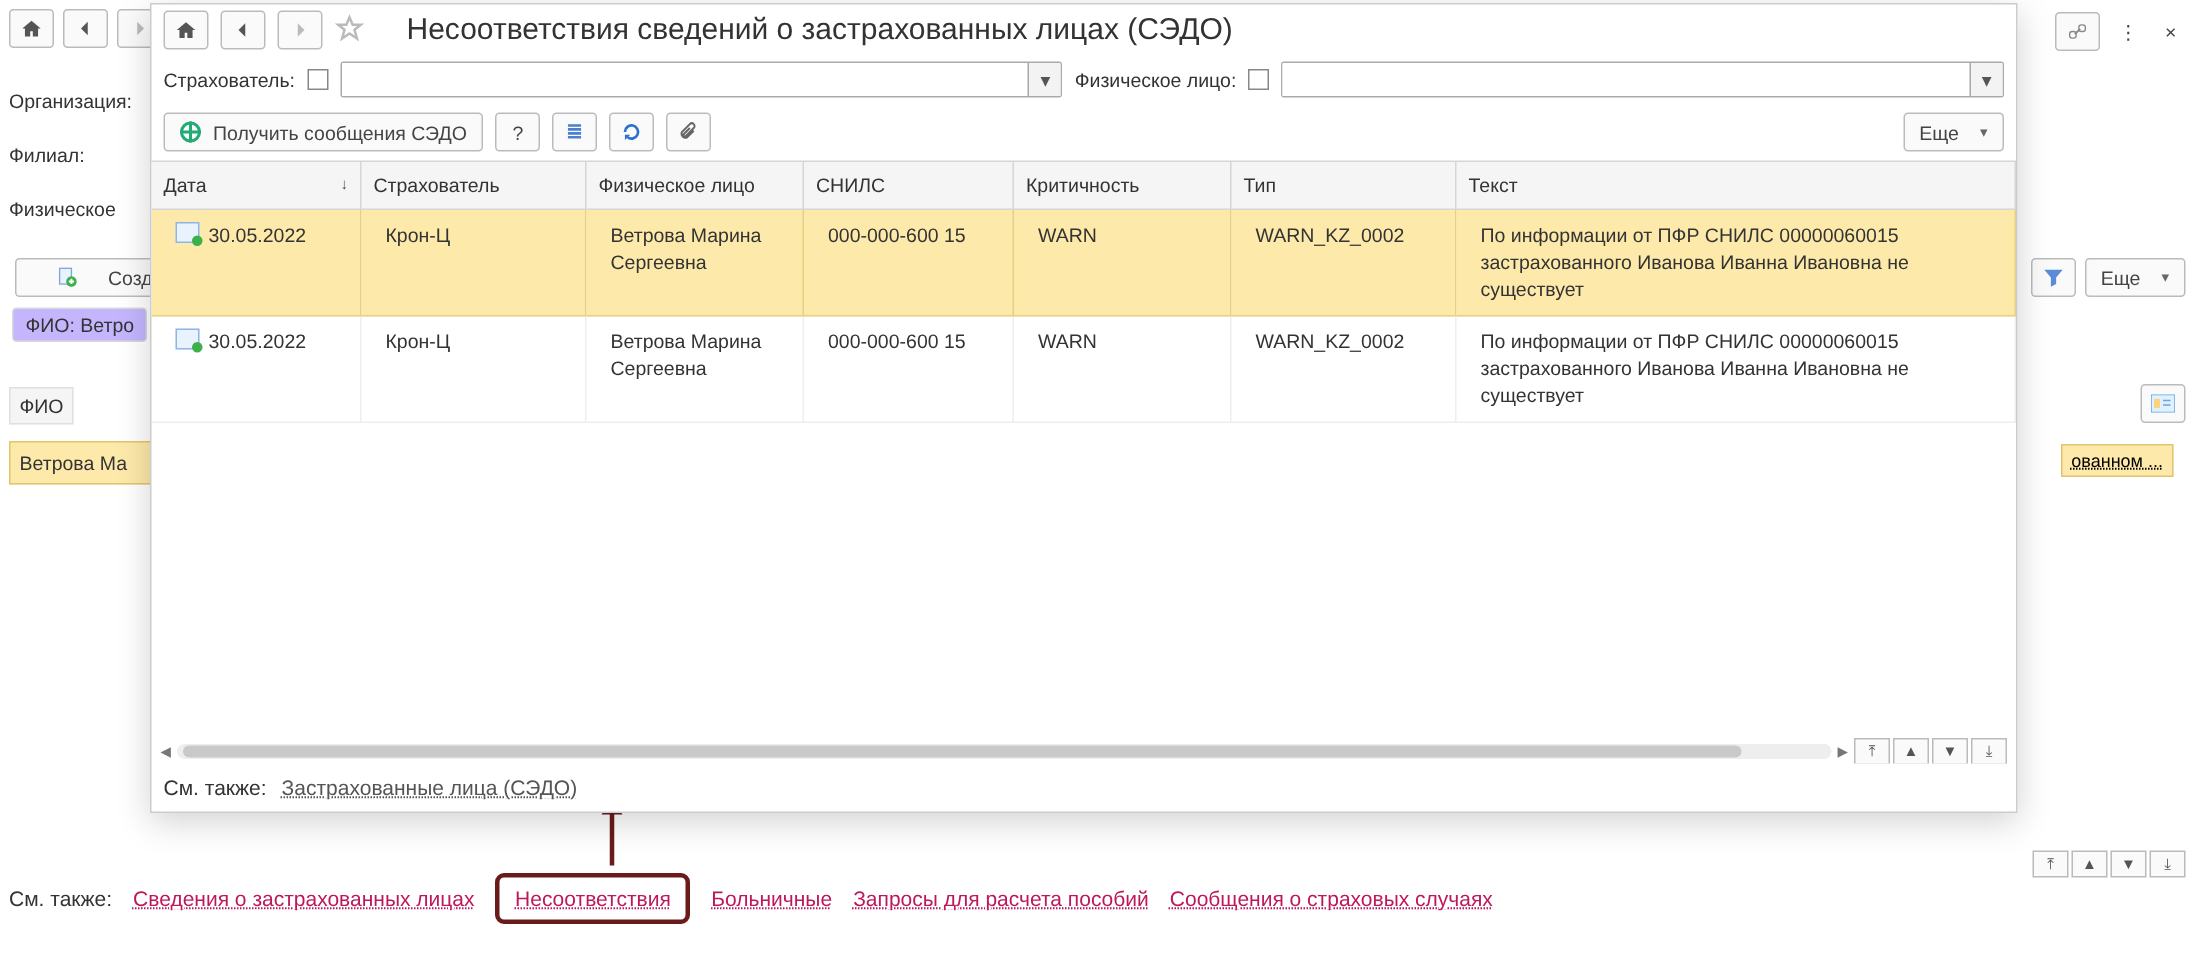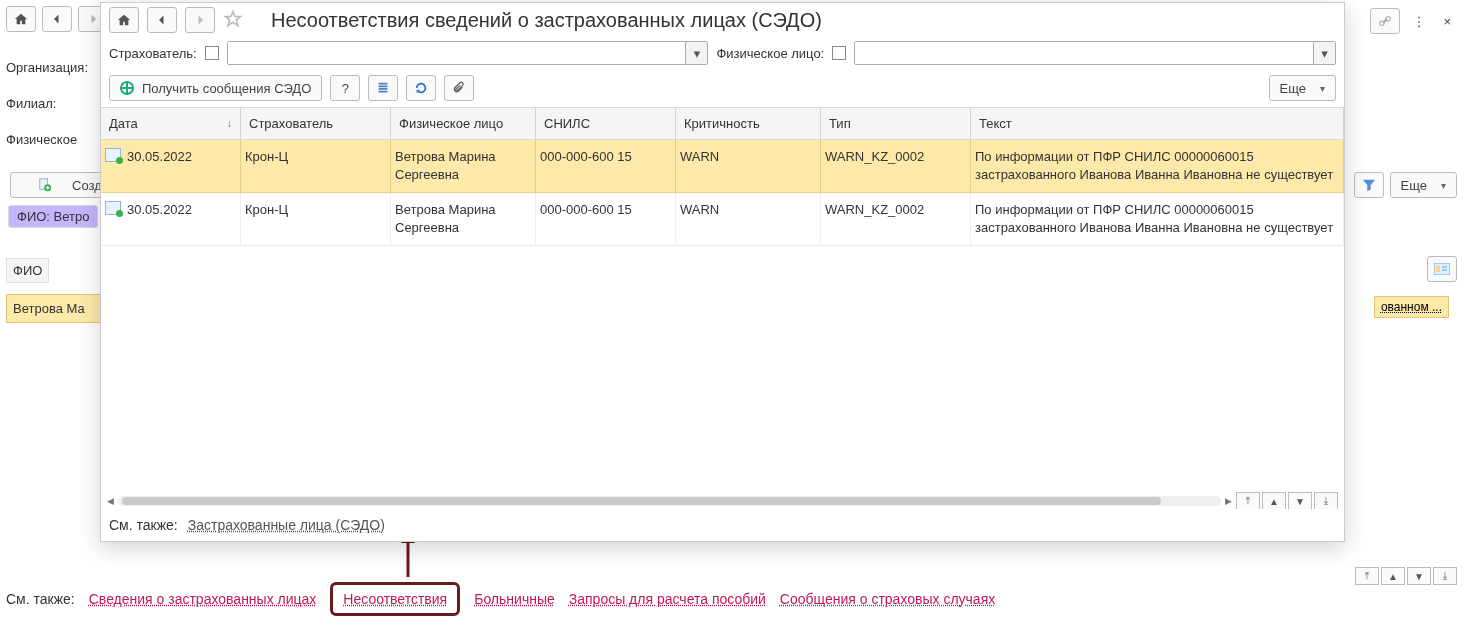--- a/index.html
+++ b/index.html
@@ -119,21 +119,21 @@
   
   .grid-wrap { flex:1; border-top:1px solid #d6d6d6; display:flex; flex-direction:column; overflow:hidden;}
   .grid-head, .grid-row {
     display:grid;
     grid-template-columns: 140px 150px 145px 140px 145px 150px 1fr;
   }
   .grid-head { background:#f5f5f5; }
   .grid-head .cell { padding:8px 8px; border-right:1px solid #d6d6d6; border-bottom:1px solid #d6d6d6; font-size:13px; color:#333; display:flex; align-items:center; gap:6px;}
   .sort-arrow { font-size:10px; margin-left:auto; color:#555;}
   .grid-body { flex:1; overflow:auto; }
-  .grid-row .cell { padding:8px 4px; border-right:1px solid #eee; border-bottom:1px solid #eee; font-size:13px; color:#333; line-height:18px;}
+  .grid-row .cell { padding:8px 16px; border-right:1px solid #eee; border-bottom:1px solid #eee; font-size:13px; color:#333; line-height:18px;}
   .grid-row.selected .cell { background:#fde9a9; border-color:#e7cf87;}
   .date-cell { display:flex; align-items:flex-start; gap:6px;}
   .doc-ico { width:16px; height:14px; background:#e9f3ff; border:1px solid #8fb6e2; position:relative;}
   .doc-ico::after{content:""; position:absolute; right:-3px; bottom:-3px; width:7px; height:7px; background:#3cb04a; border-radius:50%;}
 
   .h-scroll { height:16px; display:flex; align-items:center; padding:2px 6px; gap:4px;}
   .scroll-track { flex:1; height:10px; background:#eee; border-radius:5px; position:relative;}
   .scroll-thumb { position:absolute; left:4px; top:1px; bottom:1px; right:60px; background:#c9c9c9; border-radius:4px;}
   .scroll-arrow { font-size:9px; color:#777; }
   .nav-mini-row { display:flex; gap:2px; }

